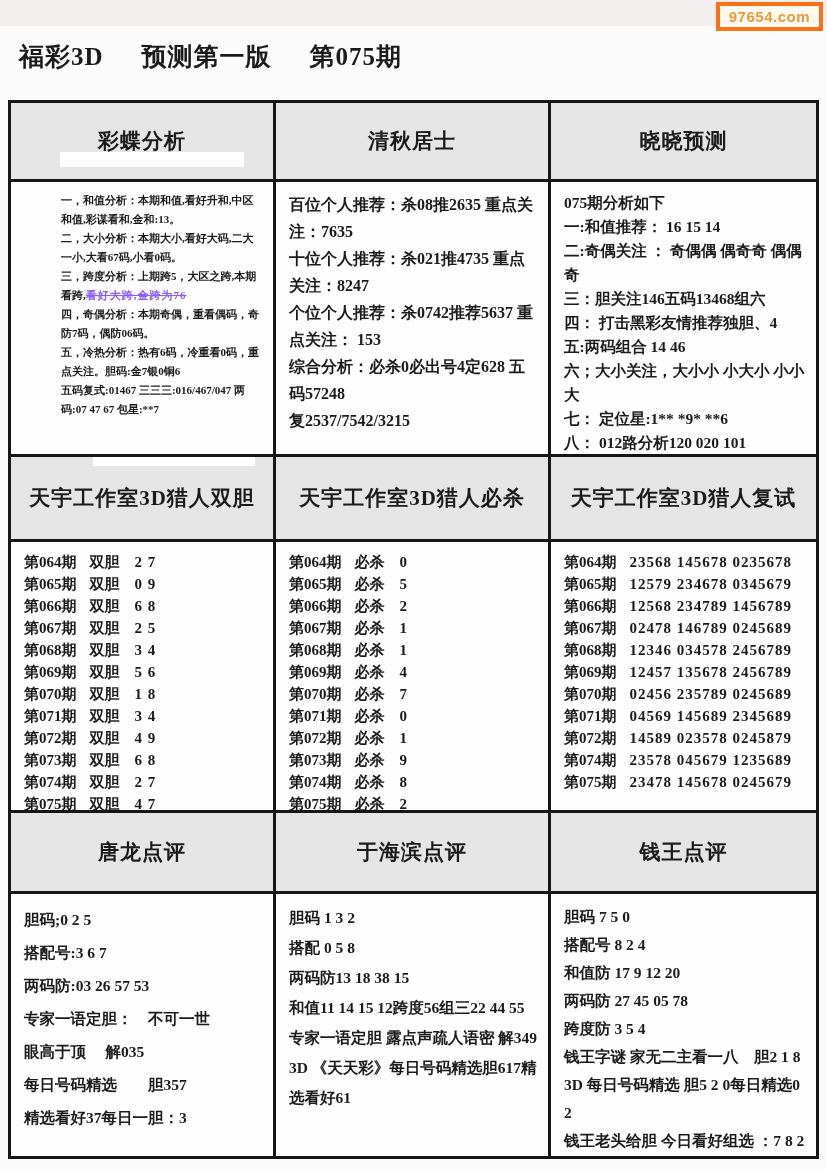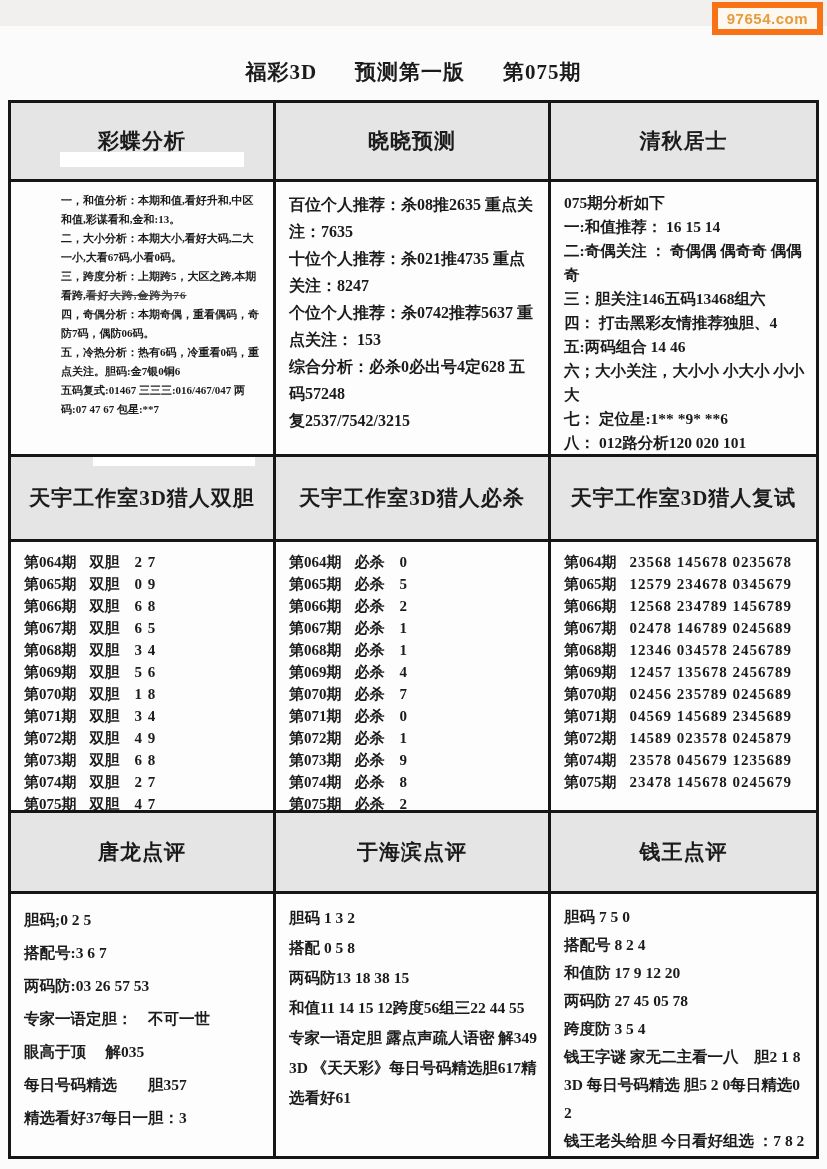--- a/index.html
+++ b/index.html
@@ -8,28 +8,28 @@
     background:#f2f0ef;
     font-family:"Liberation Serif","DejaVu Serif",serif;
     color:#1b1b1b;
   }
   .sheet{
     position:absolute;left:0;top:26px;width:827px;height:1143px;
     background:#fcfbfb;
   }
   .watermark{
     position:absolute;top:2px;right:4px;
-    border:6px solid #f97316;background:#fdf8f0;
+    border:4px solid #f97316;background:#fdf8f0;
     color:#e89b3e;font-size:15px;font-weight:bold;
     font-family:"Liberation Sans","DejaVu Sans",sans-serif;
     padding:2px 9px;letter-spacing:.5px;z-index:5;
   }
   .title-row{
-    position:absolute;top:58px;left:0;width:827px;
-    text-align:center;font-weight:bold;font-size:21px;
+    position:absolute;top:40px;left:0;width:827px;
+    font-weight:bold;font-size:25px;
     letter-spacing:1px;z-index:2;
   }
   .title-row span{margin:0 19px;}
   .grid{
     position:absolute;left:8px;top:100px;
     background:#161616;padding:3px;
     display:grid;
     grid-template-columns:262px 272px 265px;
     grid-template-rows:76px 272px 82px 268px 78px 262px;
     gap:3px;z-index:2;
@@ -52,21 +52,21 @@
   .p7 .line{line-height:30px;font-size:15.5px;}
   .p8 .line{line-height:28px;font-size:15.5px;}
   .row{
     height:22px;line-height:22px;white-space:nowrap;
     font-weight:bold;font-size:15px;
   }
   .row .period{margin-right:13px;}
   .row .label{margin-right:15px;}
   .row .value{letter-spacing:1px;}
   .smudge{
-    color:#404040;filter:blur(.6px);
+    color:#8b5cf6;filter:blur(.6px);
     text-decoration:line-through;
     letter-spacing:1px;
   }
   .patch{position:absolute;background:#ffffff;z-index:3;}
   .patch-a{left:49px;bottom:12px;width:184px;height:15px;}
   .patch-b{left:82px;top:0;width:162px;height:9px;}
 </style>
 </head>
 <body>
 
@@ -78,24 +78,24 @@
   <span>福彩3D</span><span>预测第一版</span><span>第075期</span>
 </div>
 
 <div class="grid">
 
   <div class="hdr">
     <span>彩蝶分析</span>
     <div class="patch patch-a"></div>
   </div>
   <div class="hdr">
+    <span>清秋居士</span>
+  </div>
+  <div class="hdr">
     <span>晓晓预测</span>
-  </div>
-  <div class="hdr">
-    <span>清秋居士</span>
   </div>
 
   <div class="cell p0">
       <div class="line">一，和值分析：本期和值,看好升和,中区和值,彩谋看和,金和:13。</div>
       <div class="line">二，大小分析：本期大小,看好大码,二大一小,大看67码,小看0码。</div>
       <div class="line"><span>三，跨度分析：上期跨5，大区之跨,本期看跨,</span><span class="smudge">看好大跨,金跨为76</span></div>
       <div class="line">四，奇偶分析：本期奇偶，重看偶码，奇防7码，偶防06码。</div>
       <div class="line">五，冷热分析：热有6码，冷重看0码，重点关注。胆码:金7银0铜6</div>
       <div class="line">五码复式:01467 三三三:016/467/047 两码:07 47 67 包星:**7</div>
     </div>
@@ -126,21 +126,21 @@
     <span>天宇工作室3D猎人必杀</span>
   </div>
   <div class="hdr">
     <span>天宇工作室3D猎人复试</span>
   </div>
 
   <div class="cell p3">
       <div class="row"><span class="period">第064期</span><span class="label">双胆</span><span class="value">2 7</span></div>
       <div class="row"><span class="period">第065期</span><span class="label">双胆</span><span class="value">0 9</span></div>
       <div class="row"><span class="period">第066期</span><span class="label">双胆</span><span class="value">6 8</span></div>
-      <div class="row"><span class="period">第067期</span><span class="label">双胆</span><span class="value">6 5</span></div>
+      <div class="row"><span class="period">第067期</span><span class="label">双胆</span><span class="value">2 5</span></div>
       <div class="row"><span class="period">第068期</span><span class="label">双胆</span><span class="value">3 4</span></div>
       <div class="row"><span class="period">第069期</span><span class="label">双胆</span><span class="value">5 6</span></div>
       <div class="row"><span class="period">第070期</span><span class="label">双胆</span><span class="value">1 8</span></div>
       <div class="row"><span class="period">第071期</span><span class="label">双胆</span><span class="value">3 4</span></div>
       <div class="row"><span class="period">第072期</span><span class="label">双胆</span><span class="value">4 9</span></div>
       <div class="row"><span class="period">第073期</span><span class="label">双胆</span><span class="value">6 8</span></div>
       <div class="row"><span class="period">第074期</span><span class="label">双胆</span><span class="value">2 7</span></div>
       <div class="row"><span class="period">第075期</span><span class="label">双胆</span><span class="value">4 7</span></div>
     </div>
   <div class="cell p4">

